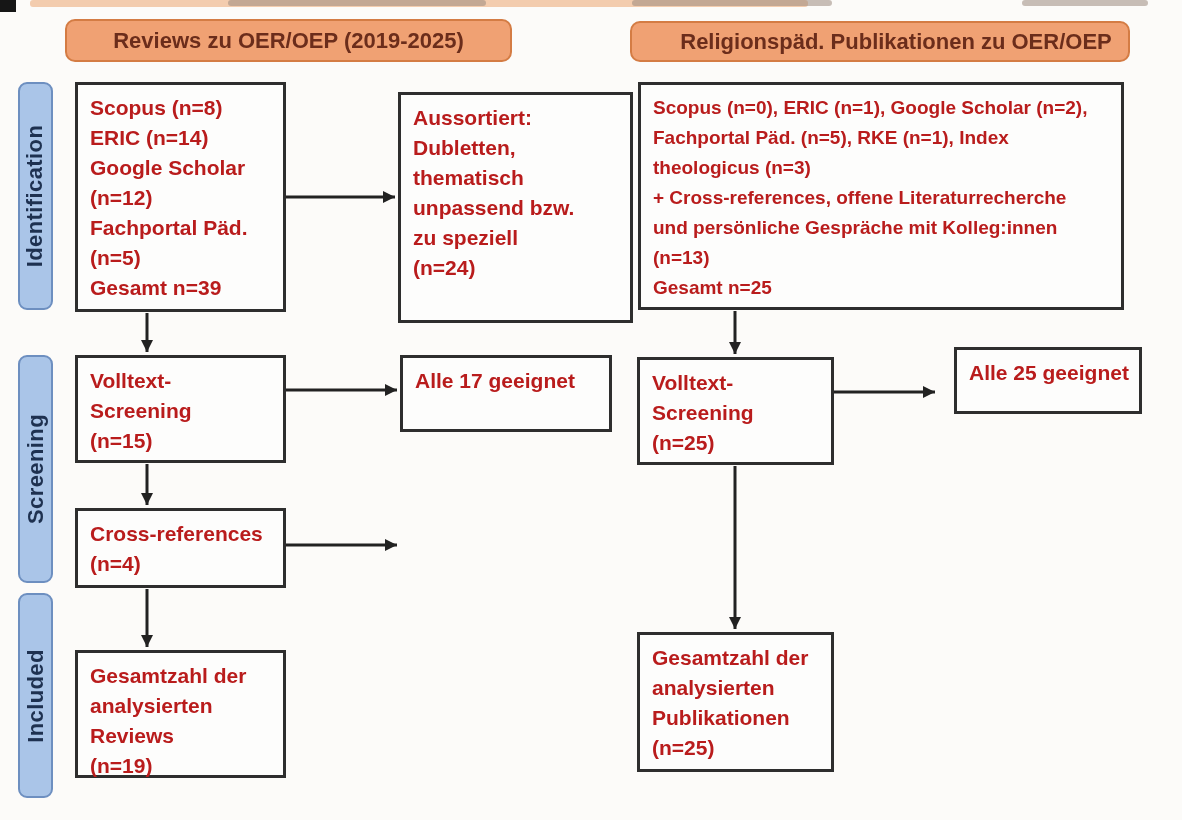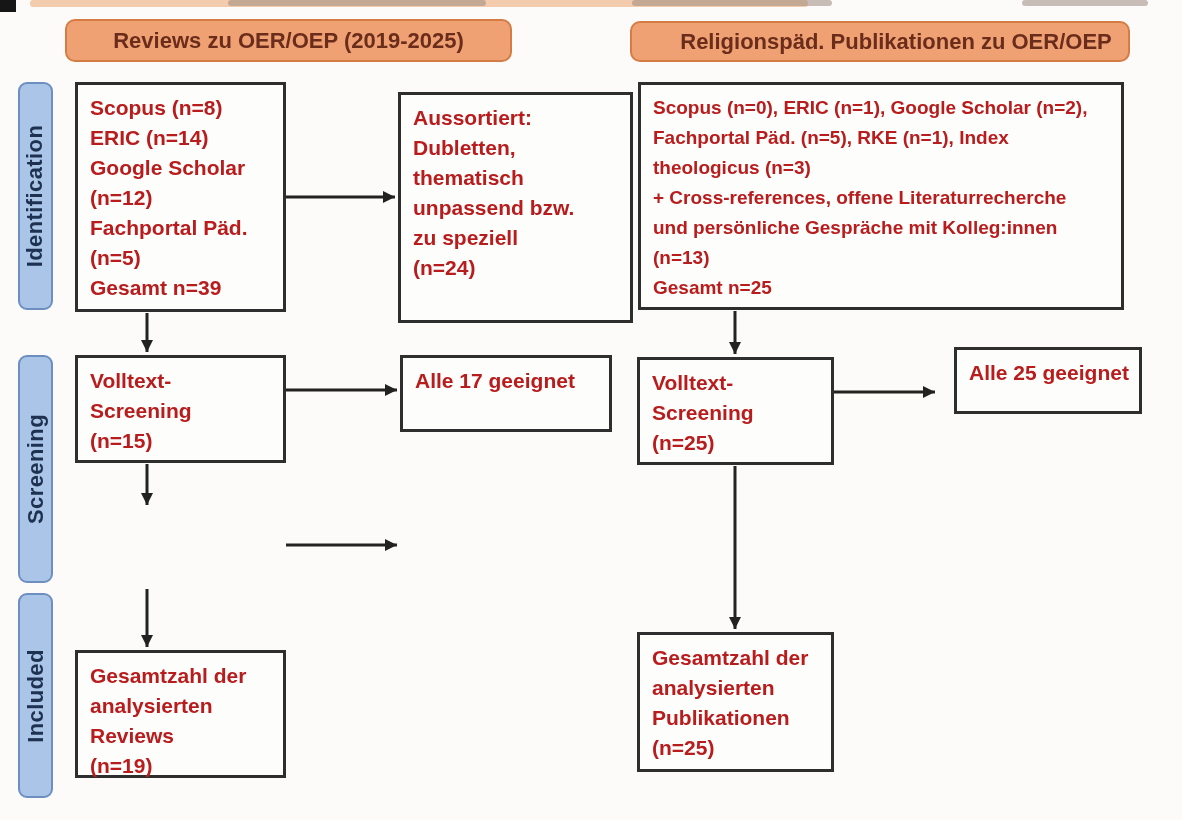--- a/index.html
+++ b/index.html
@@ -128,20 +128,22 @@
   <div class="box b-l2">Aussortiert:
 Dubletten,
 thematisch
 unpassend bzw.
 zu speziell
 (n=24)</div>
   <div class="box b-l3">Volltext-
 Screening
 (n=15)</div>
   <div class="box b-l4">Alle 17 geeignet</div>
+  <div class="box b-l5">Cross-references
+(n=4)</div>
   <div class="box b-l7">Gesamtzahl der
 analysierten
 Reviews
 (n=19)</div>
 
   <div class="box b-r1">Scopus (n=0), ERIC (n=1), Google Scholar (n=2),
 Fachportal Päd. (n=5), RKE (n=1), Index
 theologicus (n=3)
 + Cross-references, offene Literaturrecherche
 und persönliche Gespräche mit Kolleg:innen

